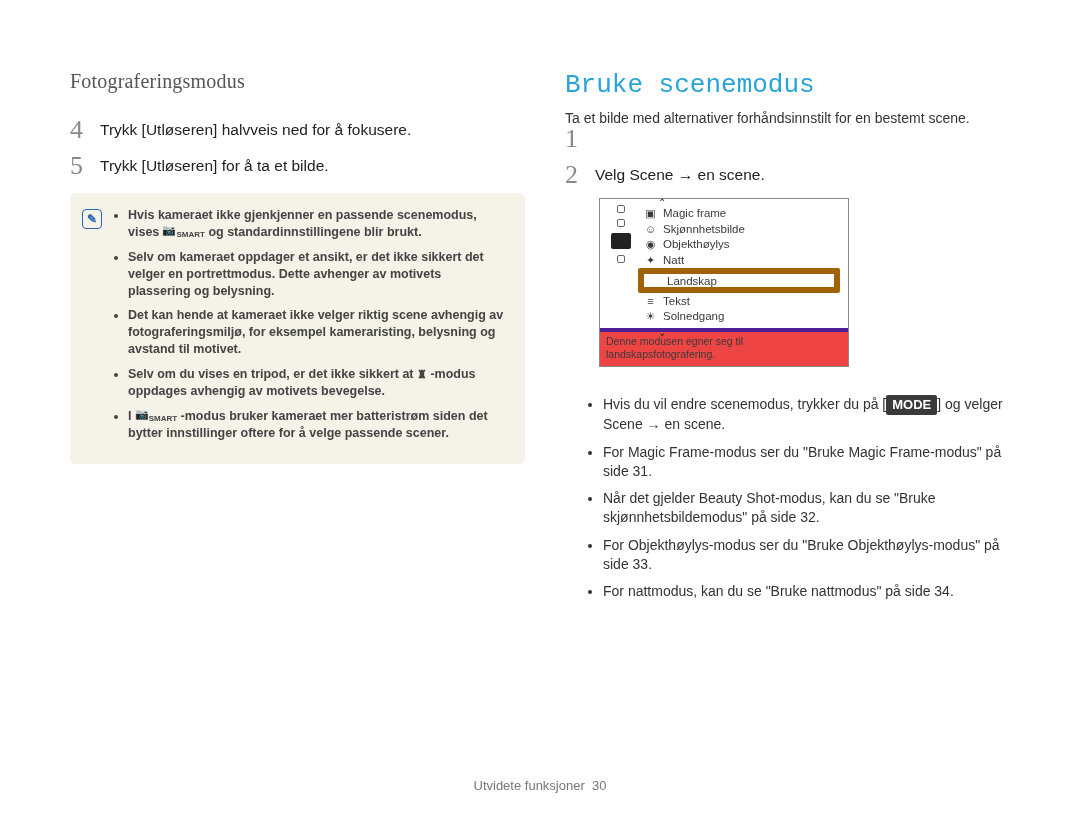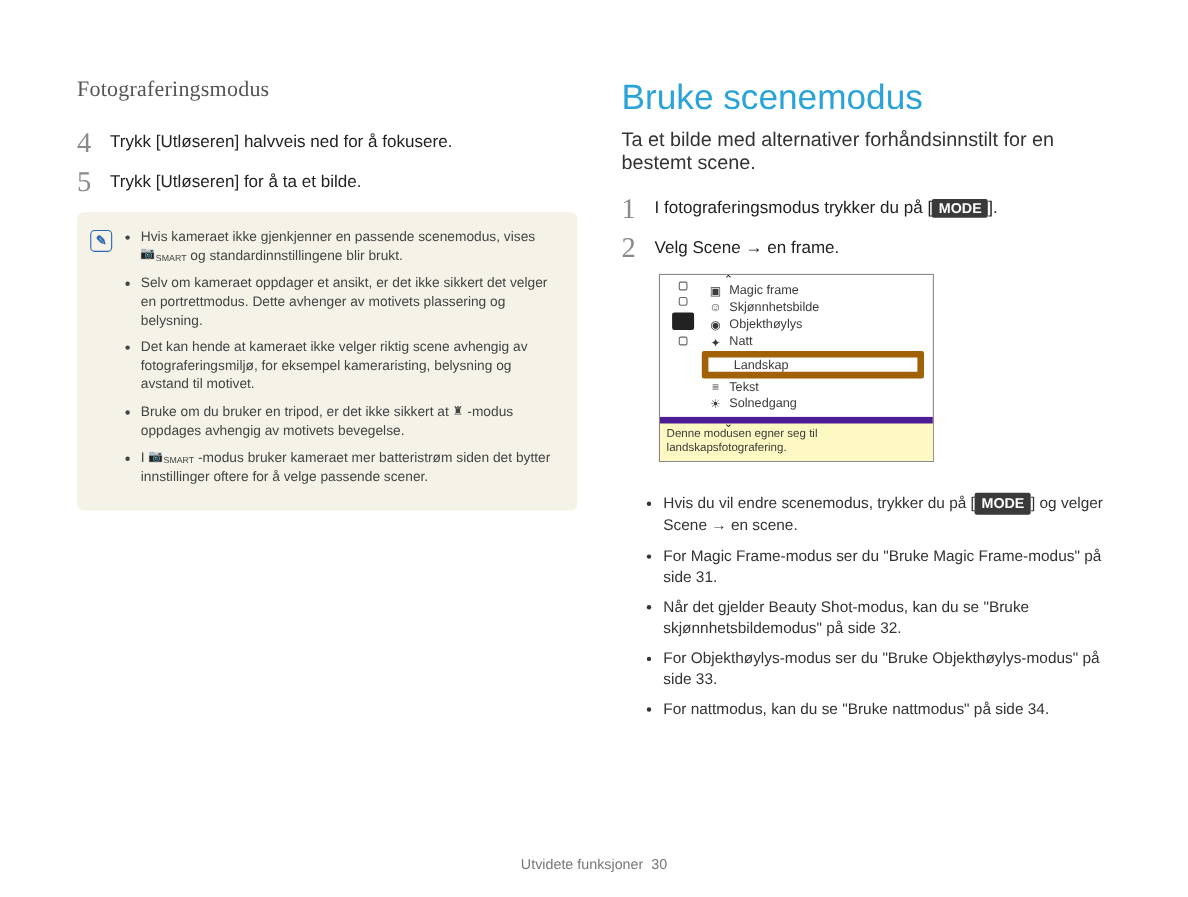--- a/index.html
+++ b/index.html
@@ -48,34 +48,35 @@
     border: 1.5px solid #2a66b0;
     border-radius: 4px;
     color: #2a66b0;
     font-size: 12px;
     font-weight: bold;
     display: flex; align-items: center; justify-content: center;
     flex-shrink: 0;
     margin-top: 2px;
   }
   .note-list { list-style: disc; padding-left: 16px; font-size: 12.5px; color: #444; }
-  .note-list li { margin-bottom: 8px; line-height: 1.35; }
+  .note-list li { margin-bottom: 8px; line-height: 1.35; font-weight: bold; }
   .inline-icon {
     display: inline-block;
     vertical-align: middle;
     font-size: 11px;
     line-height: 1;
   }
   .heading-main {
-    font-size: 32px;
+    font-size: 26px;
     color: #2aa3d8;
     font-weight: 400;
     margin-bottom: 10px;
-  }
-  .sub-note { font-size: 18px; color: #333; margin-bottom: 18px; }
+    font-family: Liberation Mono, monospace;
+  }
+  .sub-note { font-size: 14px; color: #333; }
   .mode-btn {
     display: inline-block;
     background: #3a3a3a;
     color: #fff;
     font-weight: bold;
     font-size: 13px;
     padding: 1px 6px;
     border-radius: 2px;
   }
   .scene-screenshot {
@@ -107,24 +108,24 @@
   .scene-item { display: flex; align-items: center; gap: 6px; padding: 1.5px 2px; }
   .scene-item.selected {
     background: #fff;
     border: 6px solid #a16207;
     border-radius: 2px;
     padding: 0.5px 4px;
     margin-left: -4px;
   }
   .scene-glyph { width: 13px; text-align: center; font-size: 11px; }
   .scene-caption {
-    background: #fef9c3;
+    background: #ef4444;
     font-size: 10.5px;
     padding: 3px 6px 5px 6px;
-    border-top: 6px solid #4c1d95;
+    border-top: 4px solid #4c1d95;
     line-height: 1.25;
   }
   .chevrons { position: relative; }
   .chev-up, .chev-down {
     position: absolute;
     left: 58px;
     font-size: 10px;
     color: #222;
   }
   .chev-up { top: -2px; }
@@ -160,46 +161,43 @@
       <div class="note-icon">✎</div>
       <ul class="note-list">
         <li>
           <span>Hvis kameraet ikke gjenkjenner en passende scenemodus, vises </span>
           <span class="inline-icon">📷<sub style="font-size:8px;">SMART</sub></span>
           <span> og standardinnstillingene blir brukt.</span>
         </li>
         <li>Selv om kameraet oppdager et ansikt, er det ikke sikkert det velger en portrettmodus. Dette avhenger av motivets plassering og belysning.</li>
         <li>Det kan hende at kameraet ikke velger riktig scene avhengig av fotograferingsmiljø, for eksempel kameraristing, belysning og avstand til motivet.</li>
         <li>
-          <span>Bruke om du bruker en tripod, er det ikke sikkert at </span>
+          <span>Selv om du vises en tripod, er det ikke sikkert at </span>
           <span class="inline-icon">♜</span>
           <span>-modus oppdages avhengig av motivets bevegelse.</span>
         </li>
         <li>
           <span>I </span>
           <span class="inline-icon">📷<sub style="font-size:8px;">SMART</sub></span>
           <span>-modus bruker kameraet mer batteristrøm siden det bytter innstillinger oftere for å velge passende scener.</span>
         </li>
       </ul>
     </div>
   </div>
 
   <div class="col">
     <div class="heading-main">Bruke scenemodus</div>
     <div class="sub-note">Ta et bilde med alternativer forhåndsinnstilt for en bestemt scene.</div>
 
     <div class="step">
       <div class="step-num">1</div>
-      <div class="step-text">
-        <span>I fotograferingsmodus trykker du på [</span><span class="mode-btn">MODE</span><span>].</span>
-      </div>
     </div>
     <div class="step">
       <div class="step-num">2</div>
-      <div class="step-text">Velg Scene → en frame.</div>
+      <div class="step-text">Velg Scene → en scene.</div>
     </div>
 
     <div class="scene-screenshot chevrons">
       <span class="chev-up">⌃</span>
       <div class="scene-body">
         <div class="scene-left">
           <div class="dot"></div>
           <div class="dot"></div>
           <div class="film"></div>
           <div class="dot"></div>

